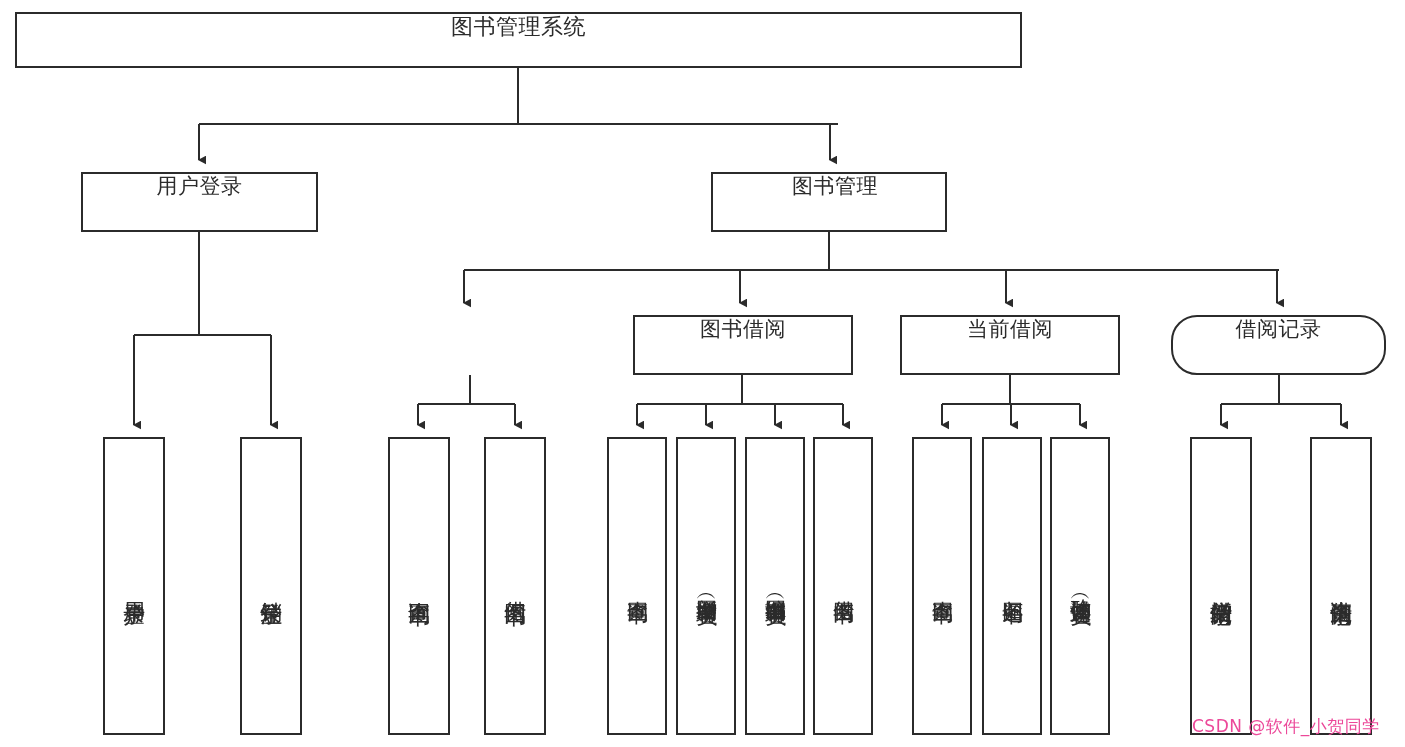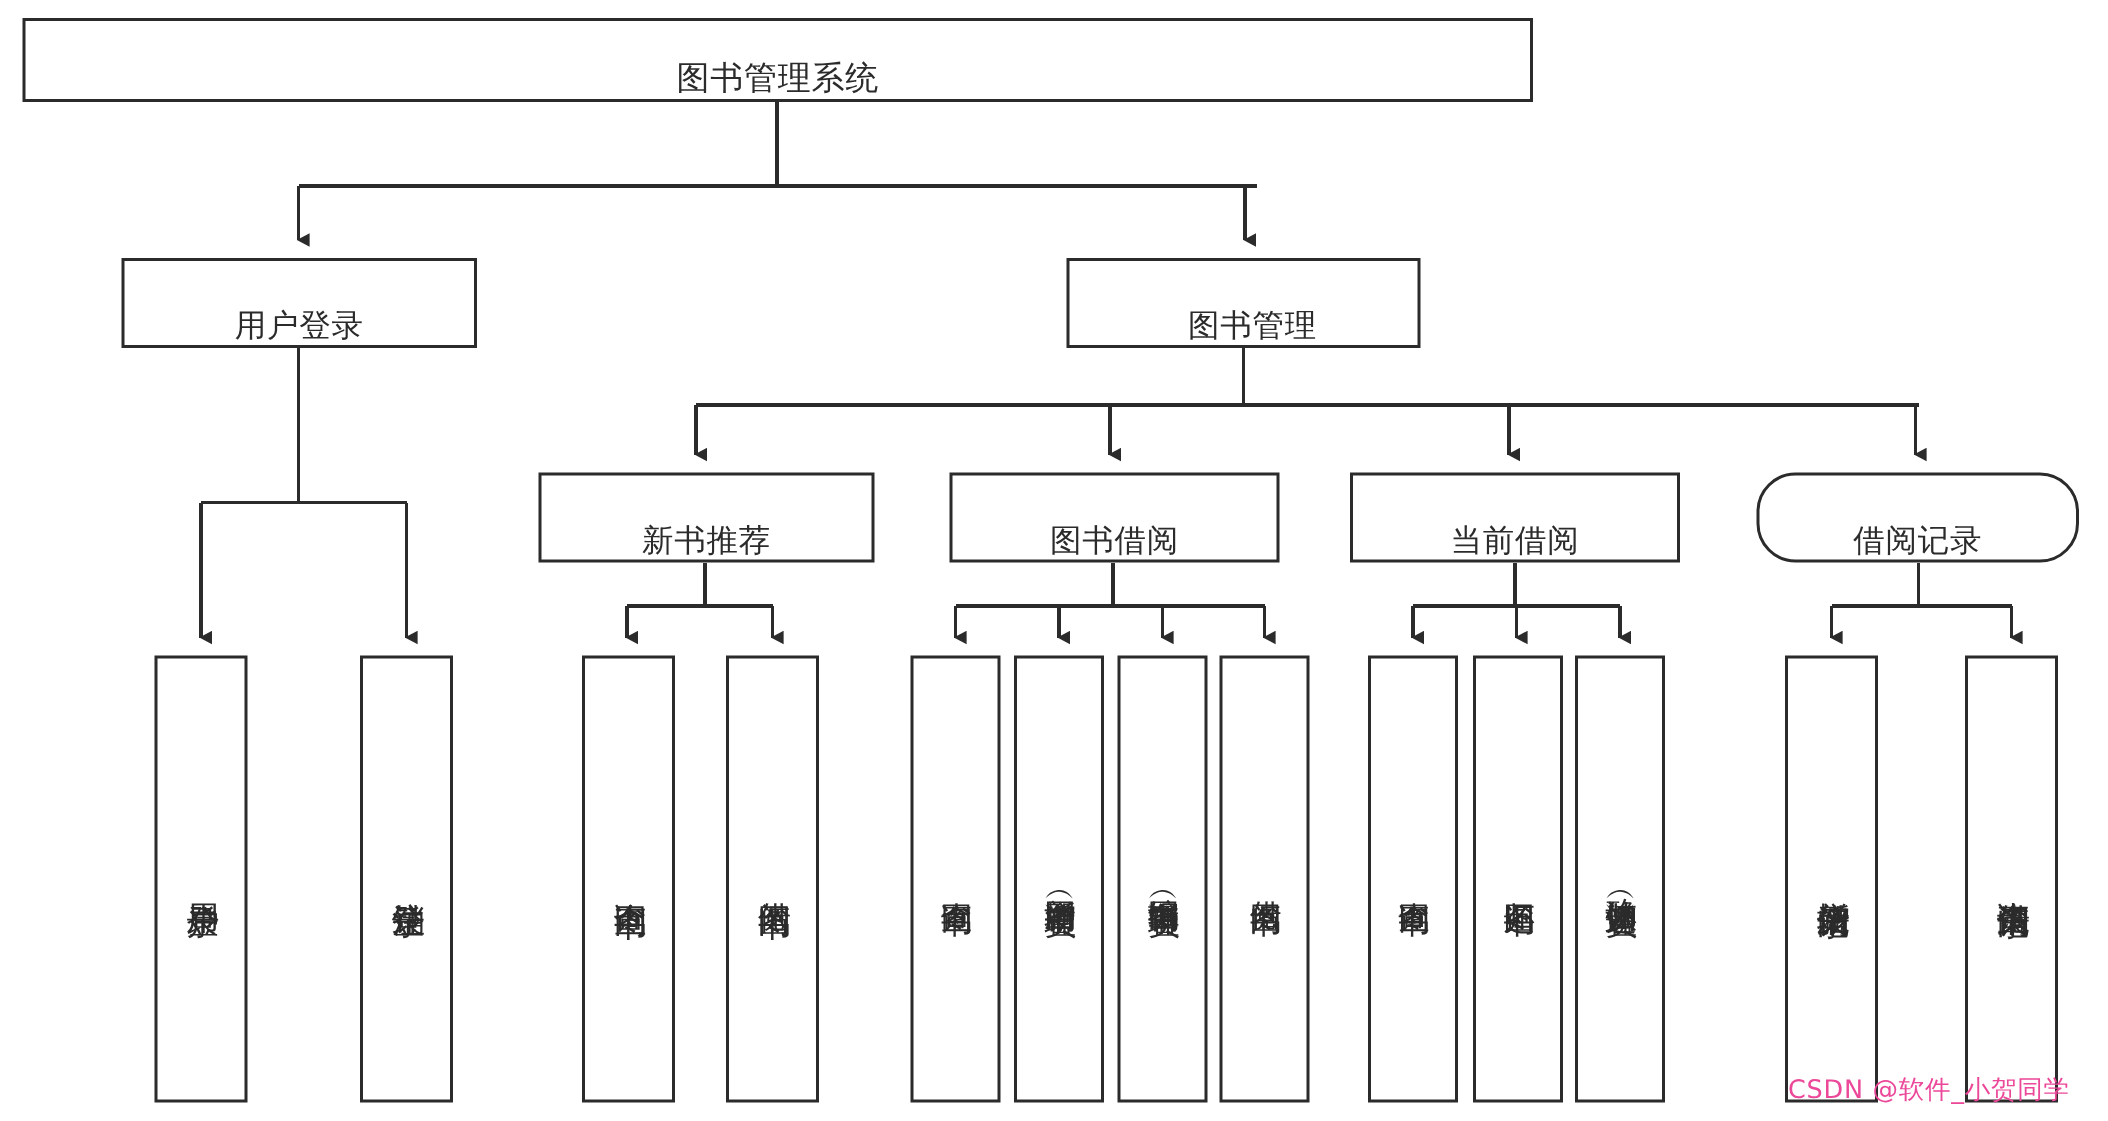--- a/index.html
+++ b/index.html
@@ -24,21 +24,21 @@
     top: 0;
     width: 1405px;
     height: 747px;
   }
   .node {
     position: absolute;
     box-sizing: border-box;
     border: 2px solid #2b2b2b;
     background: #ffffff;
     display: flex;
-    align-items: flex-end;
+    align-items: flex-start;
     justify-content: center;
     color: #2b2b2b;
   }
   .node .label {
     display: block;
     text-align: center;
     line-height: 1.18;
     letter-spacing: 0.5px;
   }
   
@@ -135,23 +135,20 @@
     <span class="label">图书管理系统</span>
   </div>
 
   <div class="node horiz" style="left:81px; top:172px; width:237px; height:60px;">
     <span class="label">用户登录</span>
   </div>
   <div class="node horiz" style="left:711px; top:172px; width:236px; height:60px;padding-left:12px;">
     <span class="label">图书管理</span>
   </div>
 
-  <div class="node horiz" style="left:359px; top:315px; width:224px; height:60px;">
-    <span class="label">新书推荐</span>
-  </div>
   <div class="node horiz" style="left:633px; top:315px; width:220px; height:60px;">
     <span class="label">图书借阅</span>
   </div>
   <div class="node horiz" style="left:900px; top:315px; width:220px; height:60px;">
     <span class="label">当前借阅</span>
   </div>
   <div class="node horiz" style="left:1171px; top:315px; width:215px; height:60px;border-radius:26px;">
     <span class="label">借阅记录</span>
   </div>
 

